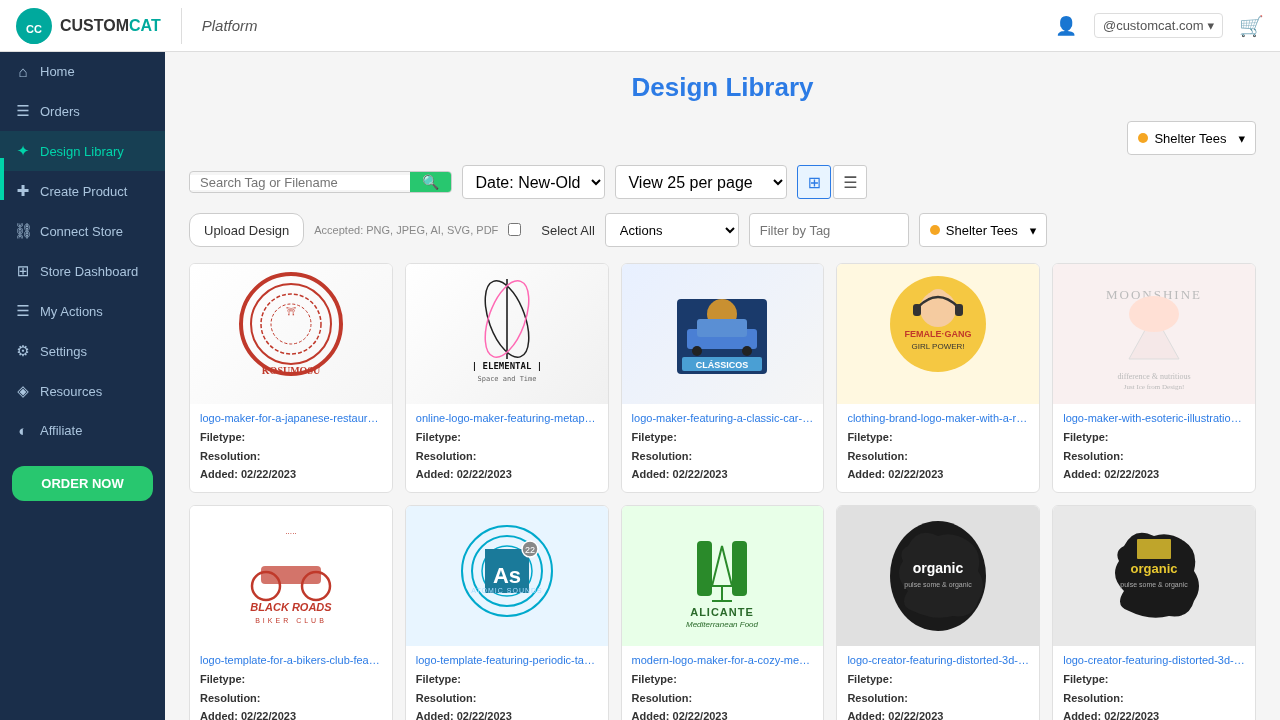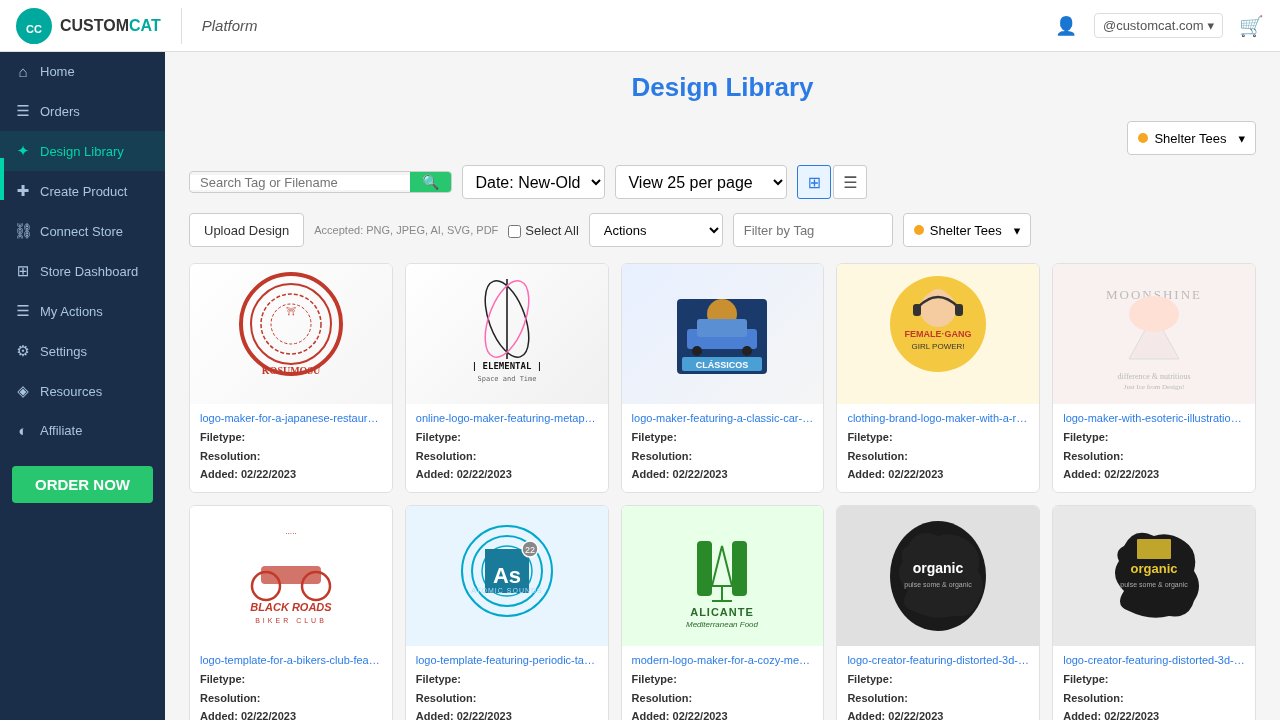--- a/index.html
+++ b/index.html
@@ -34,21 +34,21 @@
       top: 106px;
     }
     .sidebar-item {
       display: flex; align-items: center; gap: 8px; padding: 11px 14px; color: #aac4dd;
       cursor: pointer; font-size: 13px; text-decoration: none; transition: background 0.2s;
     }
     .sidebar-item.active { color: #00d4aa; background: rgba(0,212,170,0.1); }
     .sidebar-item .icon { font-size: 15px; width: 18px; text-align: center; }
     .order-now-btn {
       margin: 16px 12px; background: #28c76f; color: white; border: none; padding: 10px;
-      border-radius: 4px; font-size: 15px; font-weight: bold; cursor: pointer; text-align: center;
+      border-radius: 12px; font-size: 13px; font-weight: bold; cursor: pointer; text-align: center;
     }
 
     
     .content { flex: 1; overflow-y: auto; padding: 20px 24px; }
 
     .page-title { text-align: center; font-size: 26px; font-weight: bold; color: #2c7be5; margin-bottom: 18px; }
 
     
     .toolbar { display: flex; align-items: center; gap: 10px; margin-bottom: 14px; flex-wrap: wrap; }
     .search-box { display: flex; align-items: center; border: 1px solid #ccc; border-radius: 4px; overflow: hidden; height: 22px; }
@@ -61,25 +61,25 @@
     .view-icons { display: flex; gap: 2px; }
     .view-icon-btn {
       border: 1px solid #ccc; background: white; width: 34px; height: 34px; cursor: pointer;
       display: flex; align-items: center; justify-content: center; font-size: 16px; color: #555; border-radius: 3px;
     }
     .view-icon-btn.active { background: #e8f4ff; border-color: #2c7be5; color: #2c7be5; }
 
     
     .toolbar2 { display: flex; align-items: center; gap: 10px; margin-bottom: 16px; }
     .upload-btn {
-      background: white; border: 1px solid #ccc; border-radius: 4px; padding: 0 14px;
+      background: white; border: 1px solid #ccc; border-radius: 11px; padding: 0 14px;
       height: 34px; font-size: 13px; cursor: pointer; color: #333;
     }
     .accepted-text { font-size: 11px; color: #888; }
-    .checkbox-label { font-size: 13px; color: #333; cursor: pointer; display: flex; align-items: flex-end; gap: 4px; }
+    .checkbox-label { font-size: 13px; color: #333; cursor: pointer; display: flex; align-items: flex-start; gap: 20px; }
     .actions-select {
       border: 1px solid #ccc; border-radius: 4px; padding: 0 10px; height: 34px;
       font-size: 13px; cursor: pointer; background: white; min-width: 120px;
     }
     .filter-tag-input {
       border: 1px solid #ccc; border-radius: 4px; padding: 0 10px; height: 34px;
       font-size: 13px; width: 160px; outline: none;
     }
     .store-badge {
       display: flex; align-items: center; gap: 6px; background: white; border: 1px solid #ccc;

